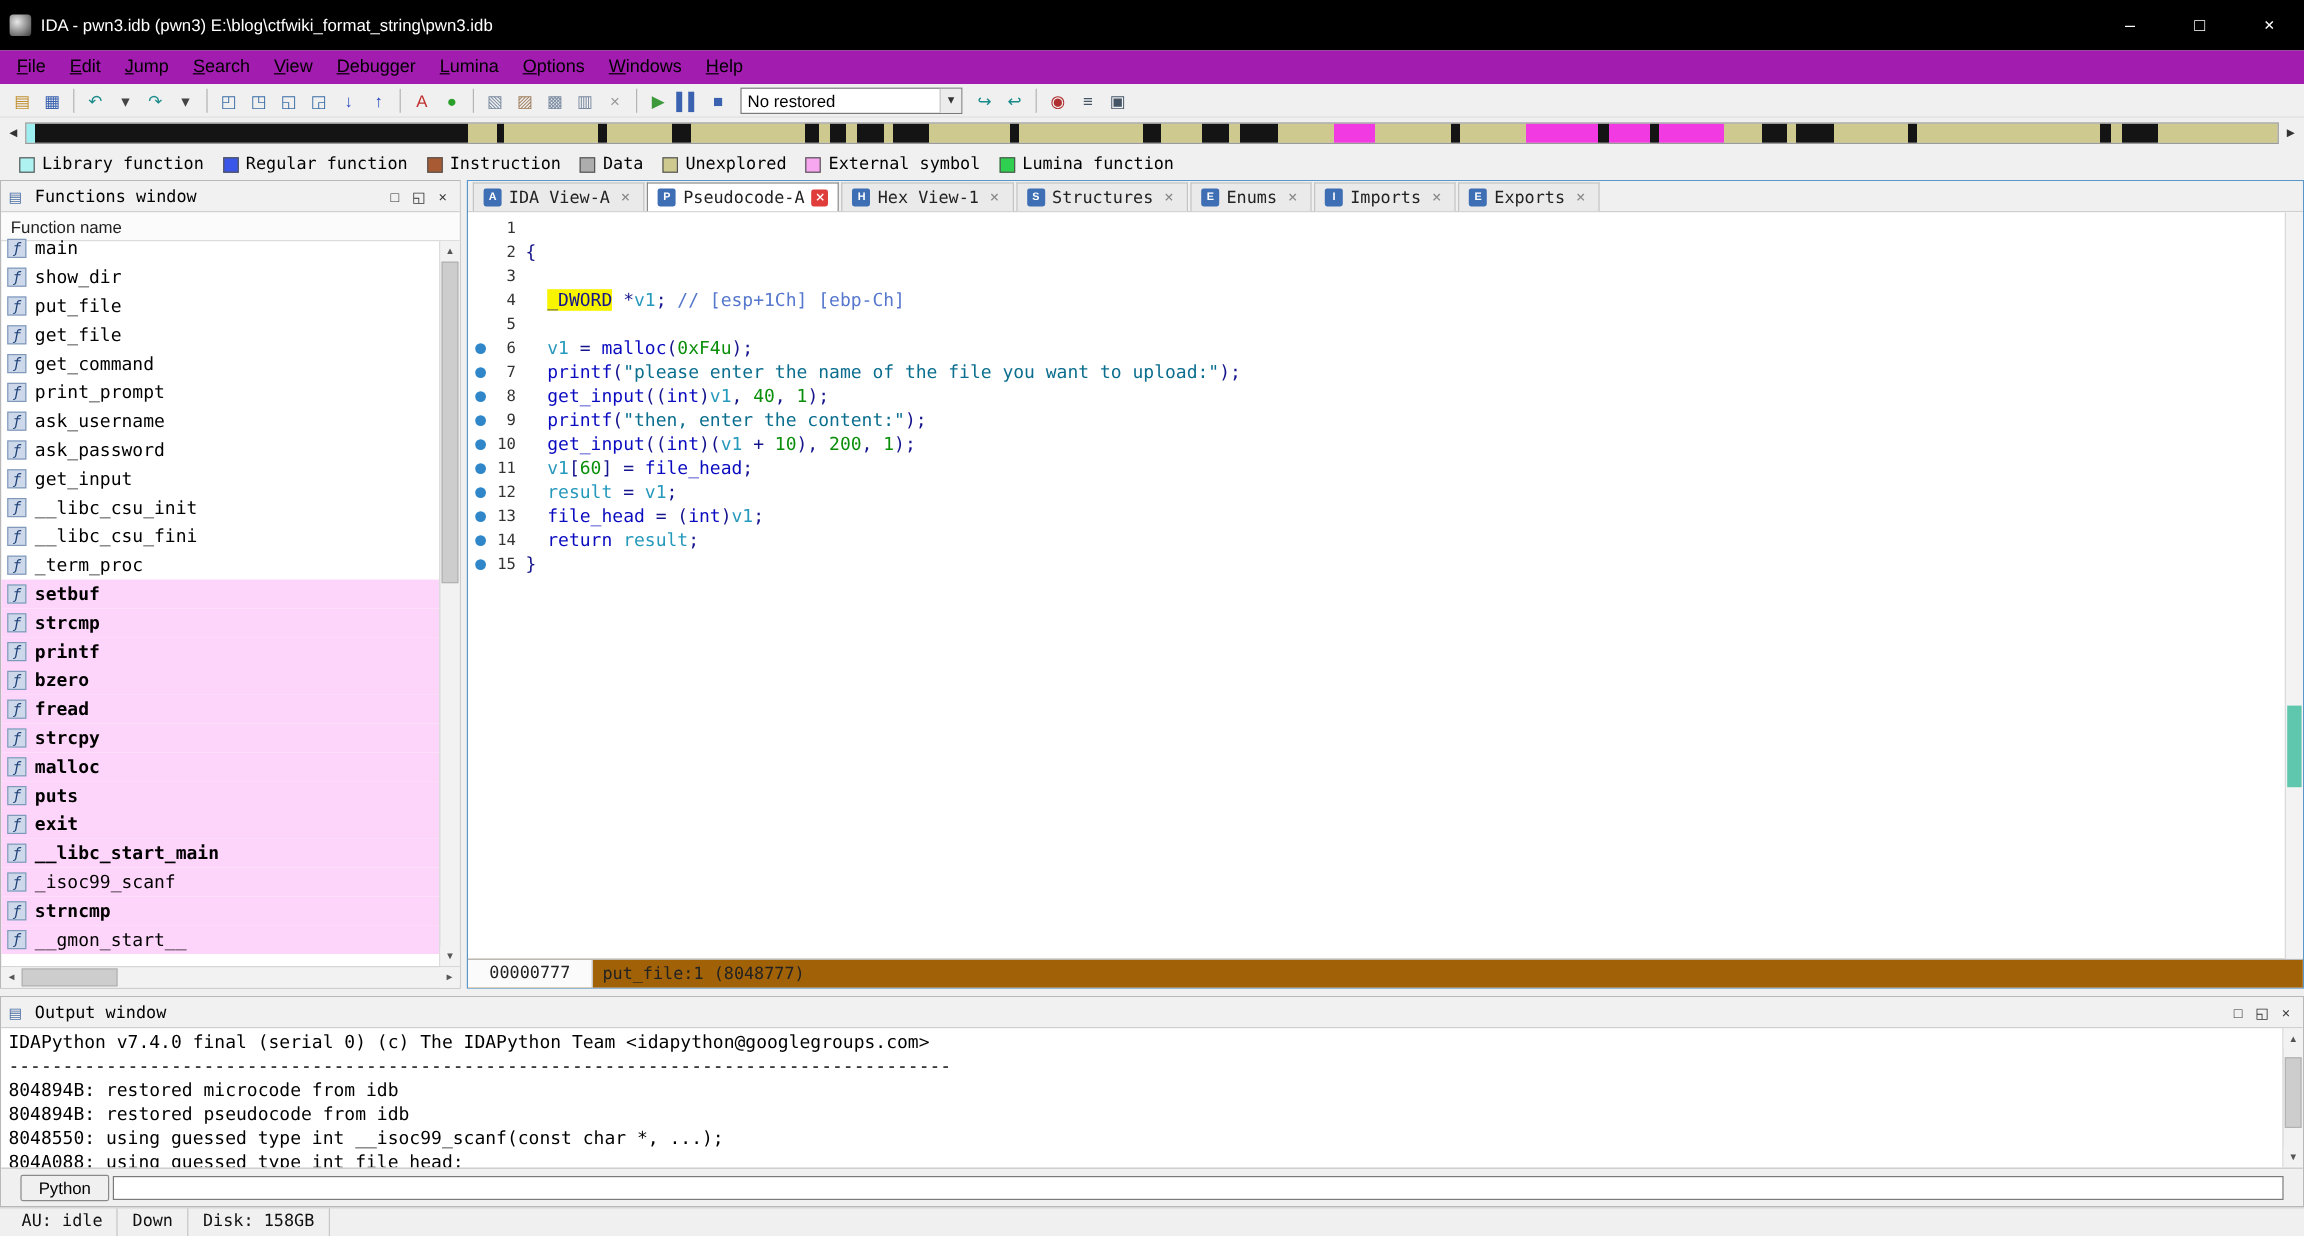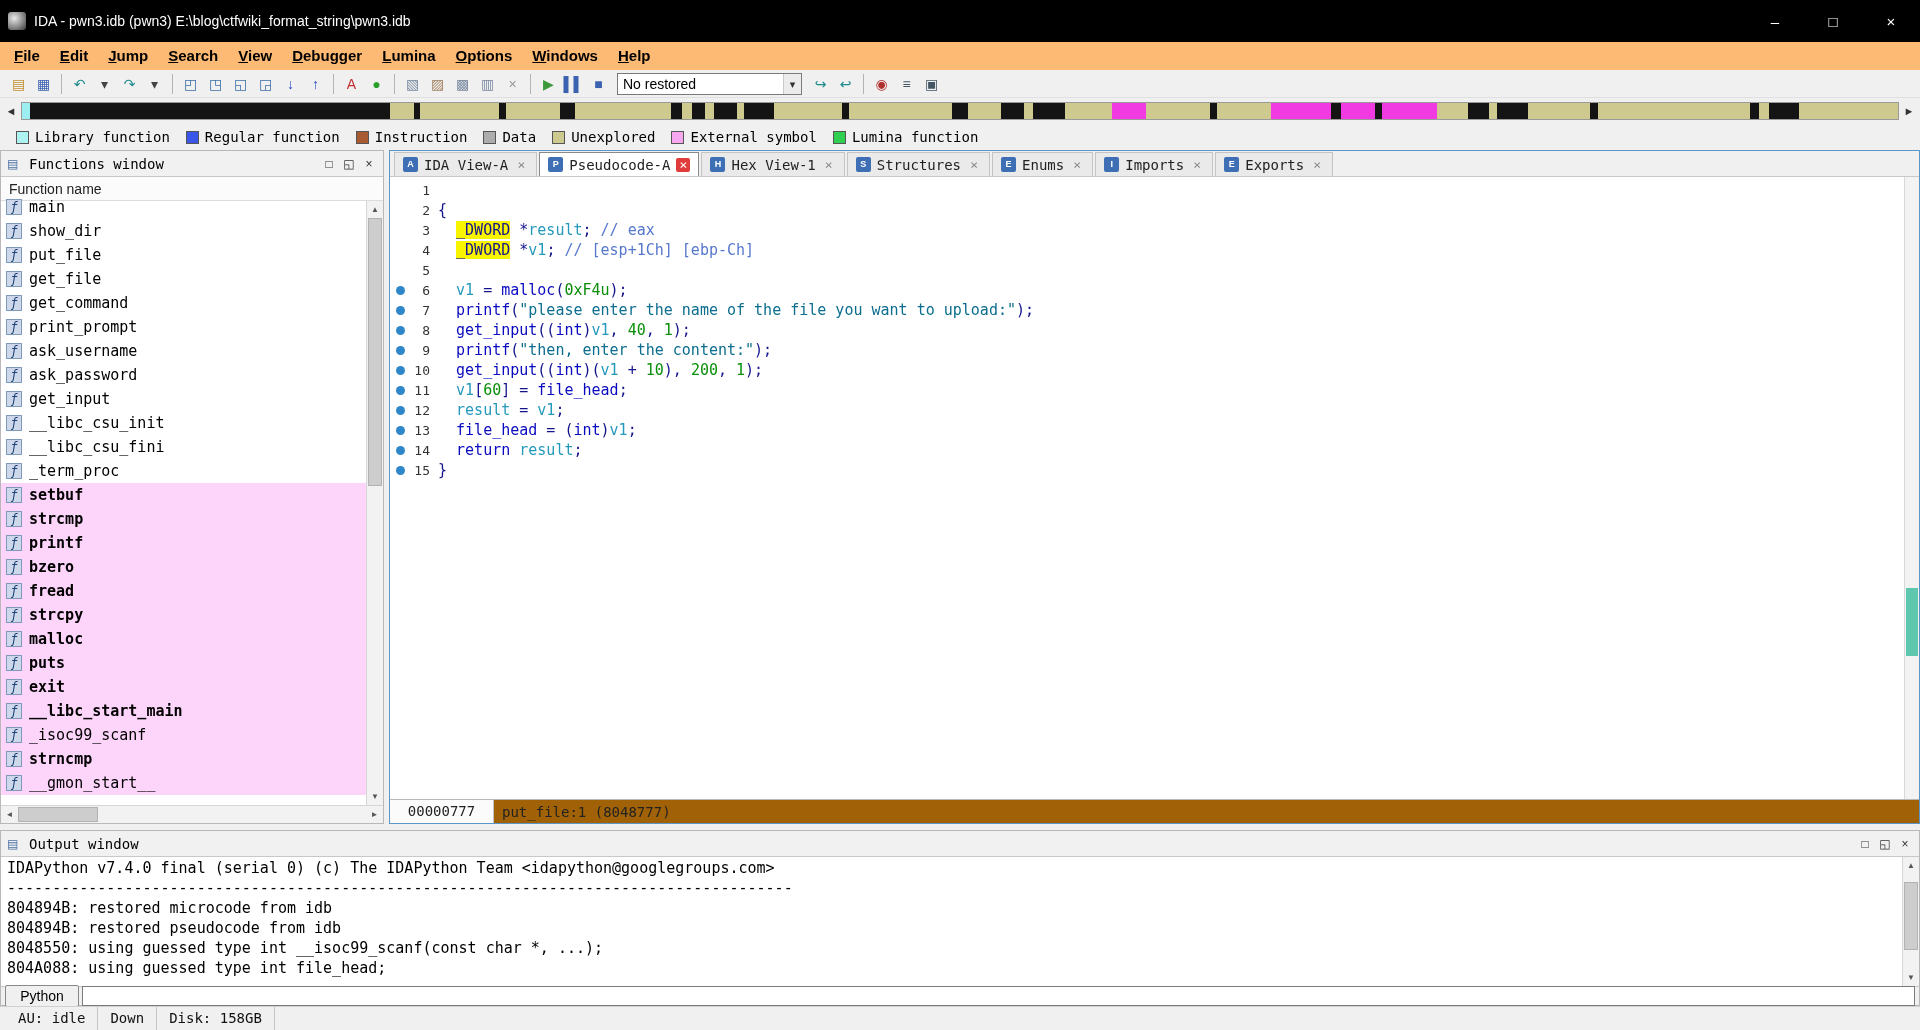--- a/index.html
+++ b/index.html
@@ -7,21 +7,21 @@
   body { font-family:"Liberation Sans", sans-serif; background:#f0f0f0; }
   .app { display:flex; flex-direction:column; width:1920px; height:1030px; background:#f0f0f0; }
 
   
   .titlebar { height:42px; background:#000; color:#fff; display:flex; align-items:center; padding-left:8px; flex:0 0 auto; }
   .app-icon { width:18px; height:18px; border-radius:3px; background:radial-gradient(circle at 35% 35%, #e8e8e8, #8a8a8a 55%, #3a3a3a); margin-right:8px; flex:0 0 auto; }
   .title-text { font-size:14px; flex:1; white-space:nowrap; overflow:hidden; }
   .win-btn { width:58px; height:100%; display:flex; align-items:center; justify-content:center; font-size:15px; color:#fff; cursor:default; }
 
   
-  .menubar { height:28px; display:flex; align-items:flex-end; background:#fdba74; padding-left:4px; flex:0 0 auto;font-weight:bold; }
+  .menubar { height:28px; display:flex; align-items:flex-end; background:#a21caf; padding-left:4px; flex:0 0 auto; }
   .menu-item { display:inline-block; padding:0 10px; line-height:28px; font-size:15px; color:#000; }
   .menu-item::first-letter { text-decoration:underline; }
 
   
   .toolbar { height:28px; display:flex; align-items:center; padding-left:6px; background:#f0f0f0; border-bottom:1px solid #e0e0e0; flex:0 0 auto; }
   .tb-btn { width:23px; height:22px; display:flex; align-items:center; justify-content:center; font-size:14px; margin:0 1px; border-radius:2px; }
   .tb-sep { width:1px; height:20px; background:#b4b4b4; margin:0 5px; }
   .tb-combo { width:185px; height:22px; background:#fff; border:1px solid #7a7a7a; display:flex; align-items:center; margin:0 6px; }
   .combo-text { flex:1; padding-left:5px; font-size:14px; color:#000; white-space:nowrap; }
   .combo-arrow { width:18px; text-align:center; font-size:11px; color:#333; border-left:1px solid #c8c8c8; background:#ececec; height:100%; line-height:20px; }
@@ -108,21 +108,21 @@
   .code-thumb { position:absolute; left:1px; right:1px; top:66%; height:68px; background:#5ec7ae; }
   .code-status { height:24px; border-top:1px solid #b8b8b8; background:#a16207; display:flex; align-items:center; font-family:"DejaVu Sans Mono",monospace; font-size:14px; flex:0 0 auto; }
   .addr-cell { width:104px; height:100%; line-height:22px; background:#fbfbfb; border-right:1px solid #c2c2c2; text-align:center; color:#222; }
   .pos-cell { padding-left:8px; color:#222; }
 
   
   .out-panel { height:176px; flex:0 0 auto; display:flex; flex-direction:column; border:1px solid #b8b8b8; background:#fff; }
   .out-body { flex:1; min-height:0; display:flex; }
   .out-lines { flex:1; overflow:hidden; padding:2px 6px; background:#fff; }
   .out-line { height:20px; white-space:pre; font-family:"DejaVu Sans Mono",monospace; font-size:15px; color:#000; }
-  .py-row { height:19px; flex:0 0 auto; display:flex; align-items:center; background:#f0f0f0; border-top:1px solid #c8c8c8; padding:0 4px; gap:3px; }
+  .py-row { height:32px; flex:0 0 auto; display:flex; align-items:center; background:#f0f0f0; border-top:1px solid #c8c8c8; padding:0 16px; gap:3px; }
   .py-btn { width:74px; height:22px; font-size:14px; background:#f0f0f0; border:1px solid #8a8a8a; border-radius:2px; font-family:"Liberation Sans",sans-serif; }
   .py-input { flex:1; height:20px; border:1px solid #7a7a7a; background:#fff; font-family:"DejaVu Sans Mono",monospace; font-size:14px; padding:0 4px; }
 
   
   .statusbar { height:24px; flex:0 0 auto; background:#f0f0f0; border-top:1px solid #d0d0d0; display:flex; align-items:center; padding-left:6px; font-family:"DejaVu Sans Mono",monospace; font-size:14px; color:#111; }
   .sb-cell { padding:0 12px; border-right:1px solid #c6c6c6; height:100%; line-height:23px; }
   .sb-fill { flex:1; }
 </style>
 </head>
 <body>
@@ -405,21 +405,20 @@
               <span class="lnum">1</span>
             </div>
             <div class="code-line">
               <span class="dot-cell"></span>
               <span class="lnum">2</span>
               <span class="code-text"><span class="tok tok-pl">{</span></span>
             </div>
             <div class="code-line">
               <span class="dot-cell"></span>
               <span class="lnum">3</span>
-              <span class="code-text"><span class="tok tok-pl">  </span><span class="tok tok-hl">_DWORD</span><span class="tok tok-pl"> *</span><span class="tok tok-var">result</span><span class="tok tok-pl">; </span><span class="tok tok-cmt">// eax</span></span>
             </div>
             <div class="code-line">
               <span class="dot-cell"></span>
               <span class="lnum">4</span>
               <span class="code-text"><span class="tok tok-pl">  </span><span class="tok tok-hl">_DWORD</span><span class="tok tok-pl"> *</span><span class="tok tok-var">v1</span><span class="tok tok-pl">; </span><span class="tok tok-cmt">// [esp+1Ch] [ebp-Ch]</span></span>
             </div>
             <div class="code-line">
               <span class="dot-cell"></span>
               <span class="lnum">5</span>
               <span class="code-text"></span>

